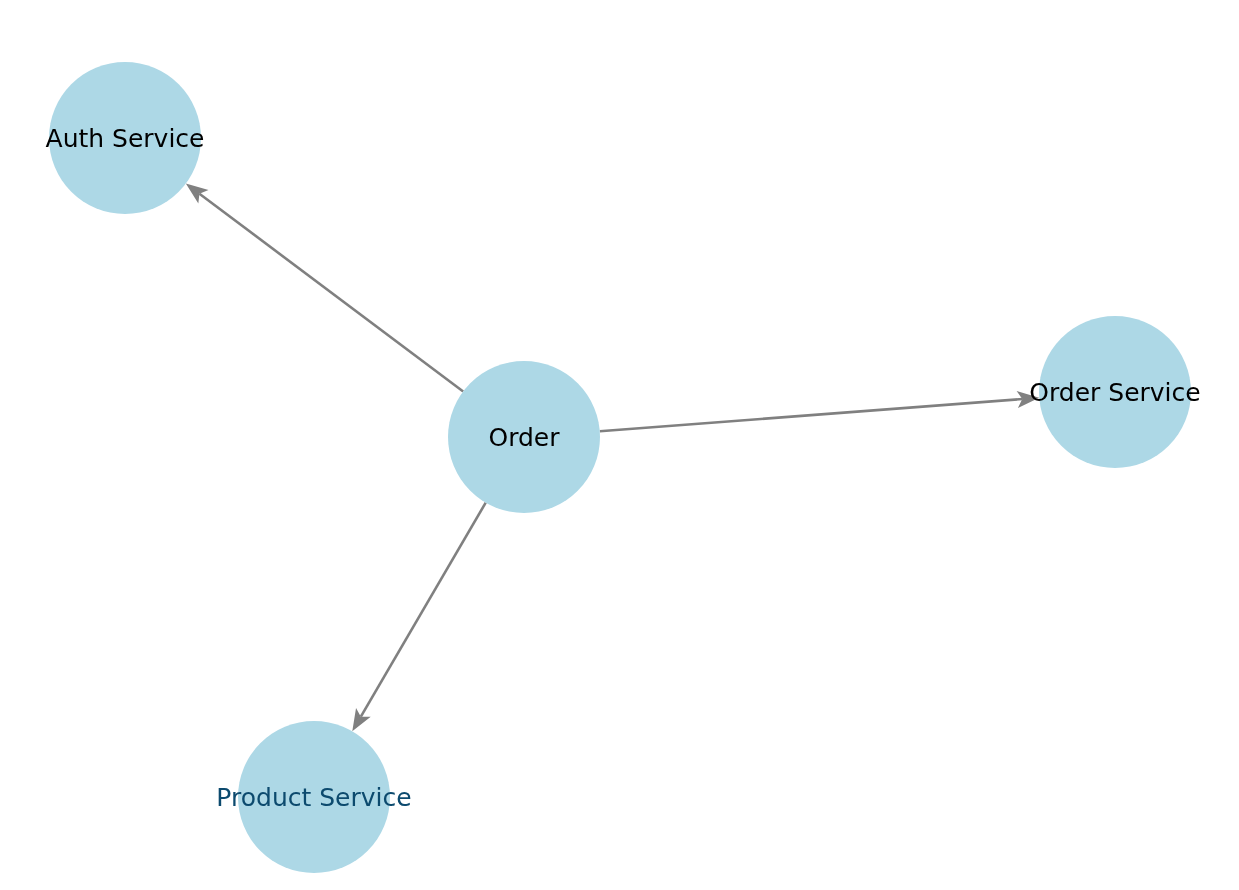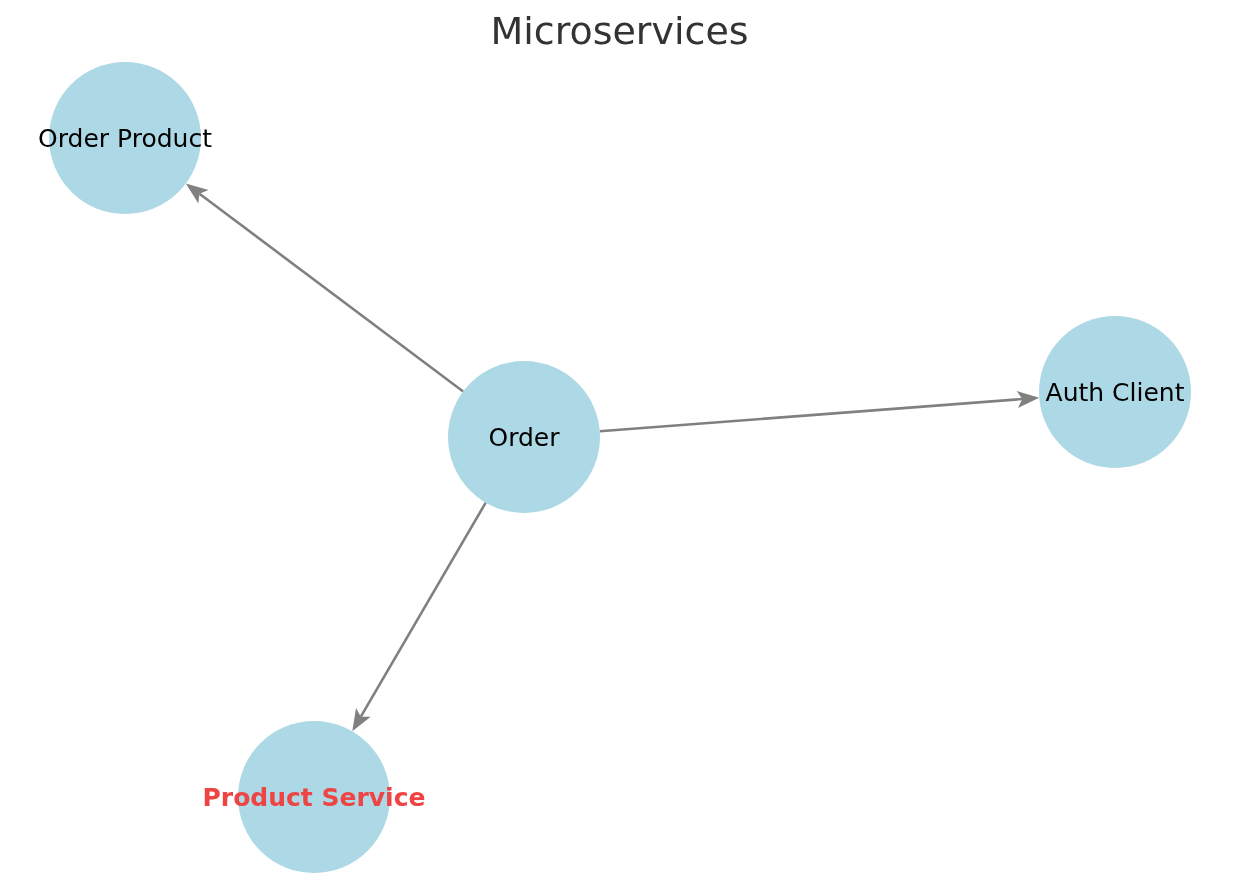--- a/index.html
+++ b/index.html
@@ -73,22 +73,21 @@
         </g>
       </g>
     <g id="node-layer">
         <circle cx="125" cy="138" r="76" fill="#add8e6"></circle>
         <circle cx="524" cy="437" r="76" fill="#add8e6"></circle>
         <circle cx="1115" cy="392" r="76" fill="#add8e6"></circle>
         <circle cx="314" cy="797" r="76" fill="#add8e6"></circle>
       </g>
   </svg>
 
-  <div class="graph-title">Microservices</div>
 
   <div id="label-layer">
-      <div class="node-label" style="left: 125px; top: 138px; color: rgb(0, 0, 0);">Order Product</div>
+      <div class="node-label" style="left: 125px; top: 138px; color: rgb(0, 0, 0);">Auth Service</div>
       <div class="node-label" style="left: 524px; top: 437px; color: rgb(0, 0, 0);">Order</div>
-      <div class="node-label" style="left: 1115px; top: 392px; color: rgb(0, 0, 0);">Auth Client</div>
-      <div class="node-label" style="left: 314px; top: 797px; color: #ef4444; font-weight: bold;">Product Service</div>
+      <div class="node-label" style="left: 1115px; top: 392px; color: rgb(0, 0, 0);">Order Service</div>
+      <div class="node-label" style="left: 314px; top: 797px; color: #0c4a6e;">Product Service</div>
     </div>
 
 </div>
 
 </body></html>

